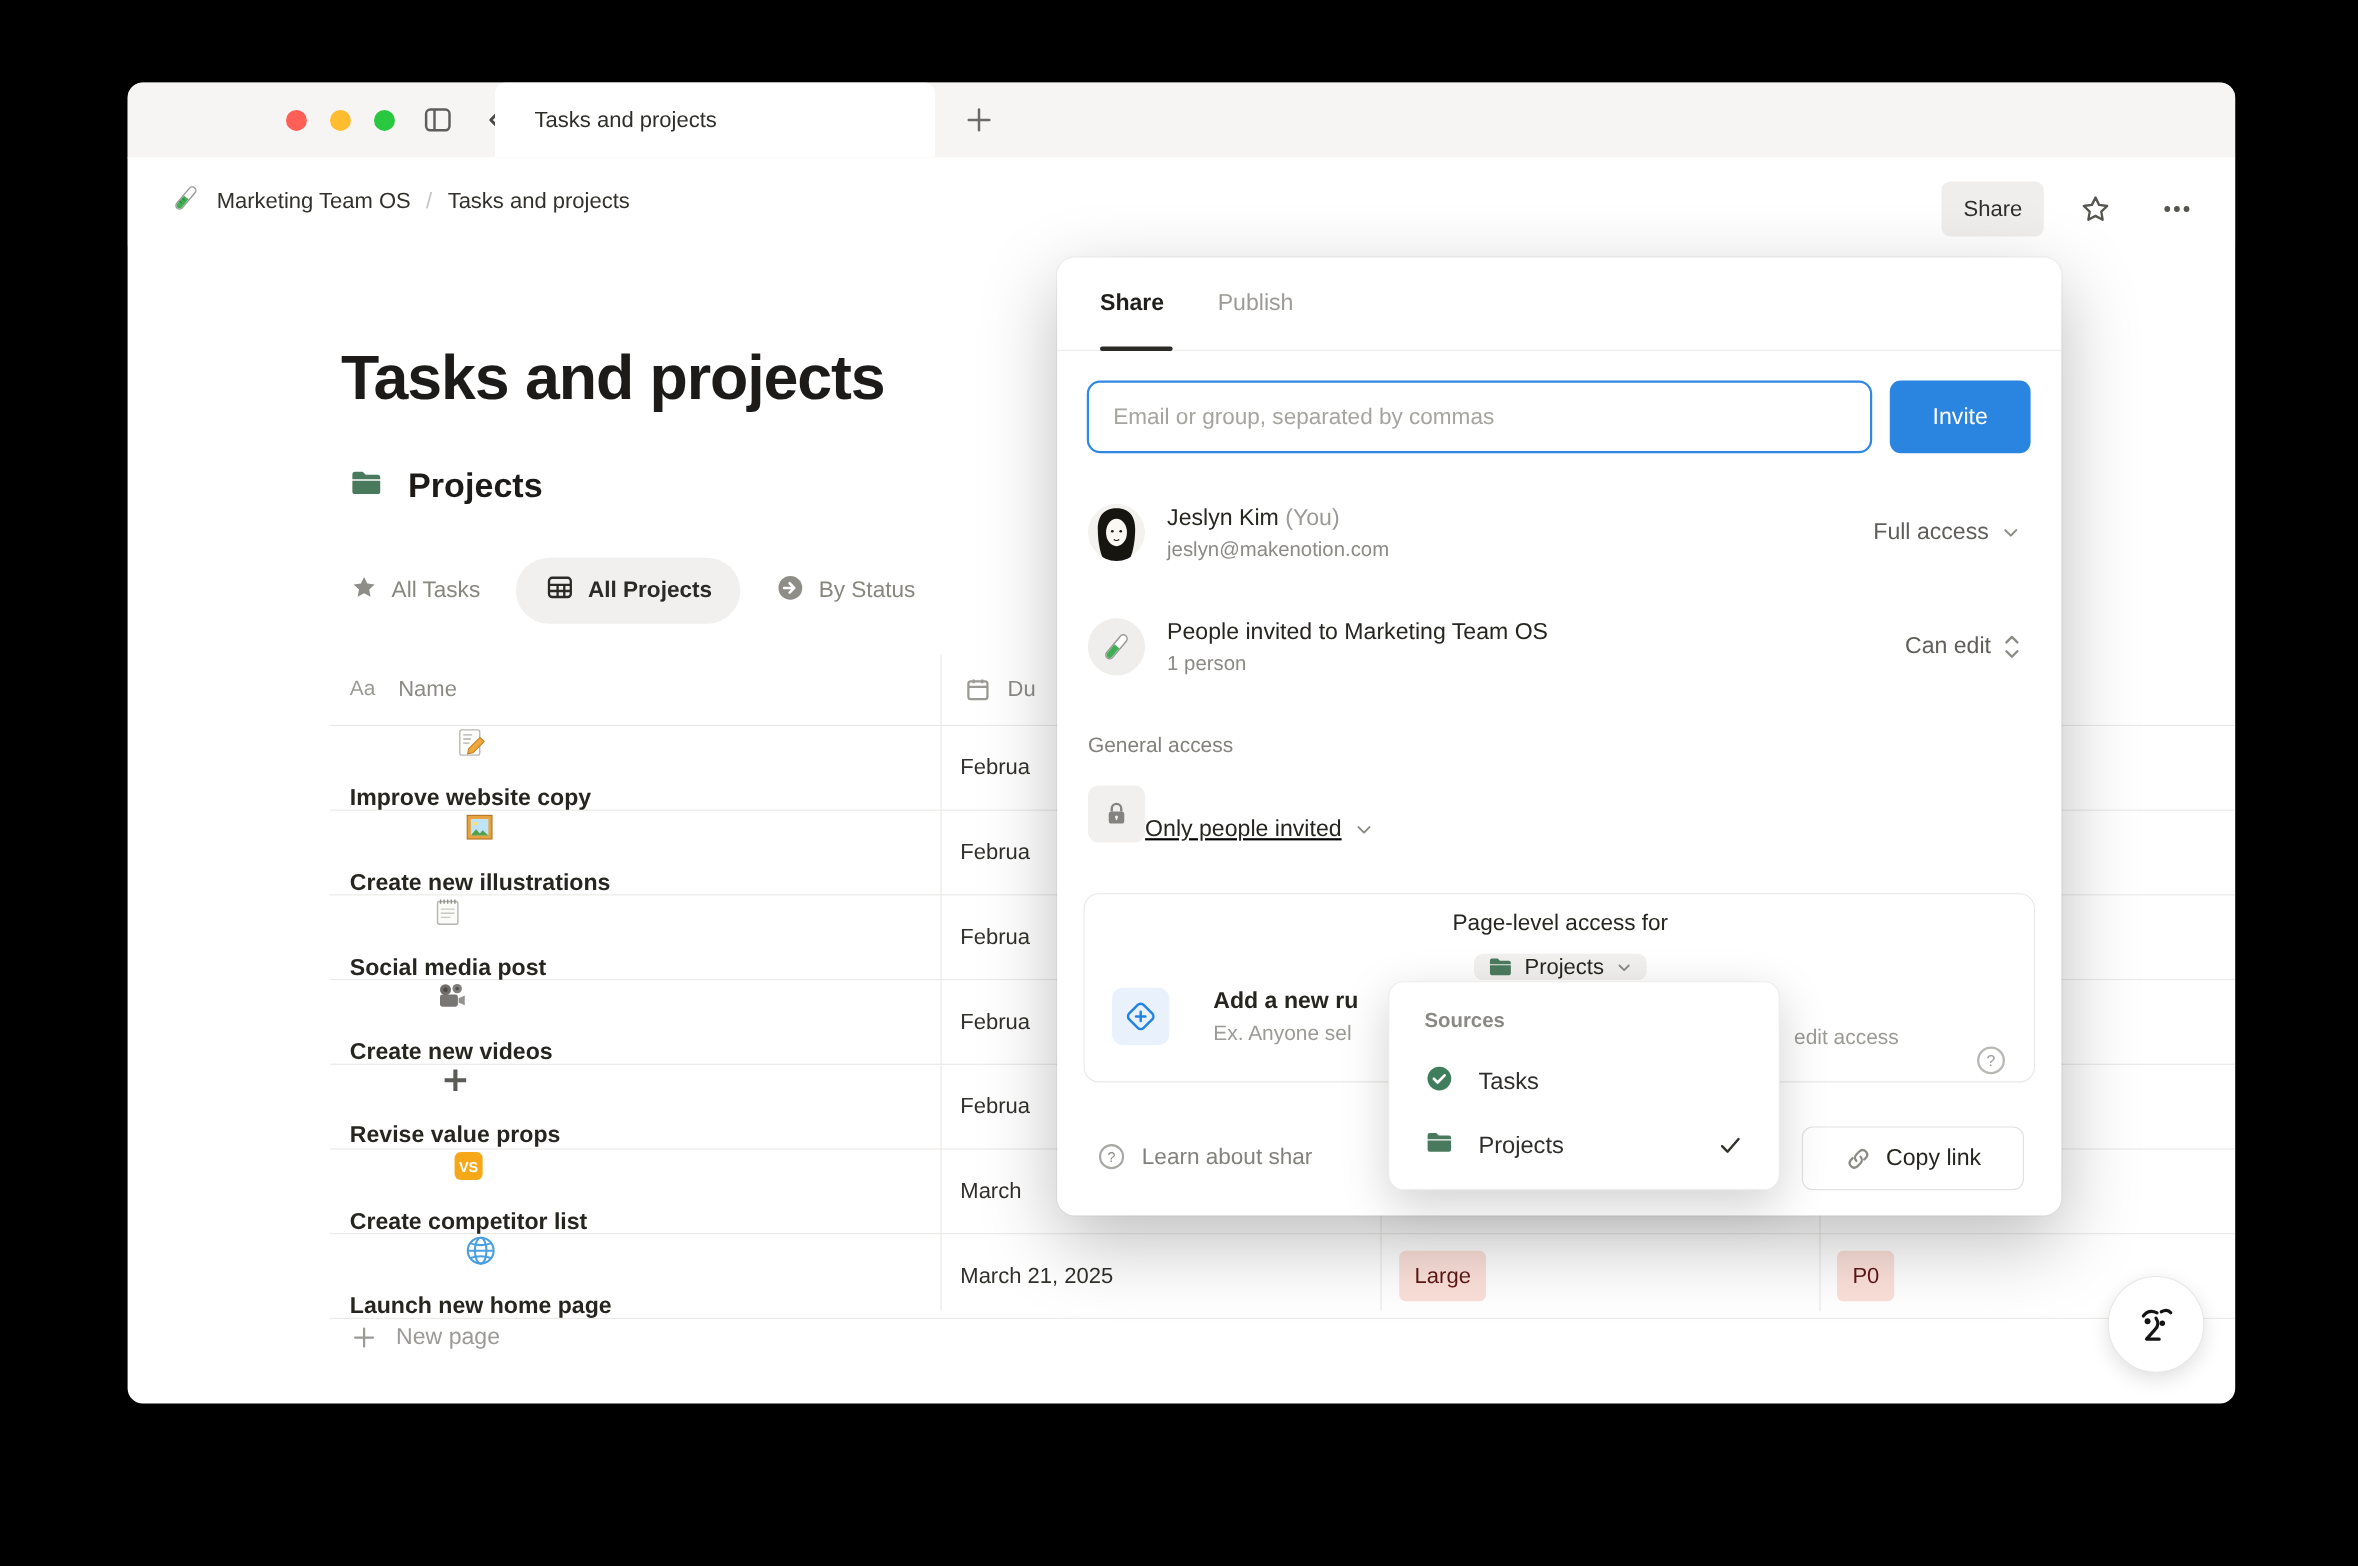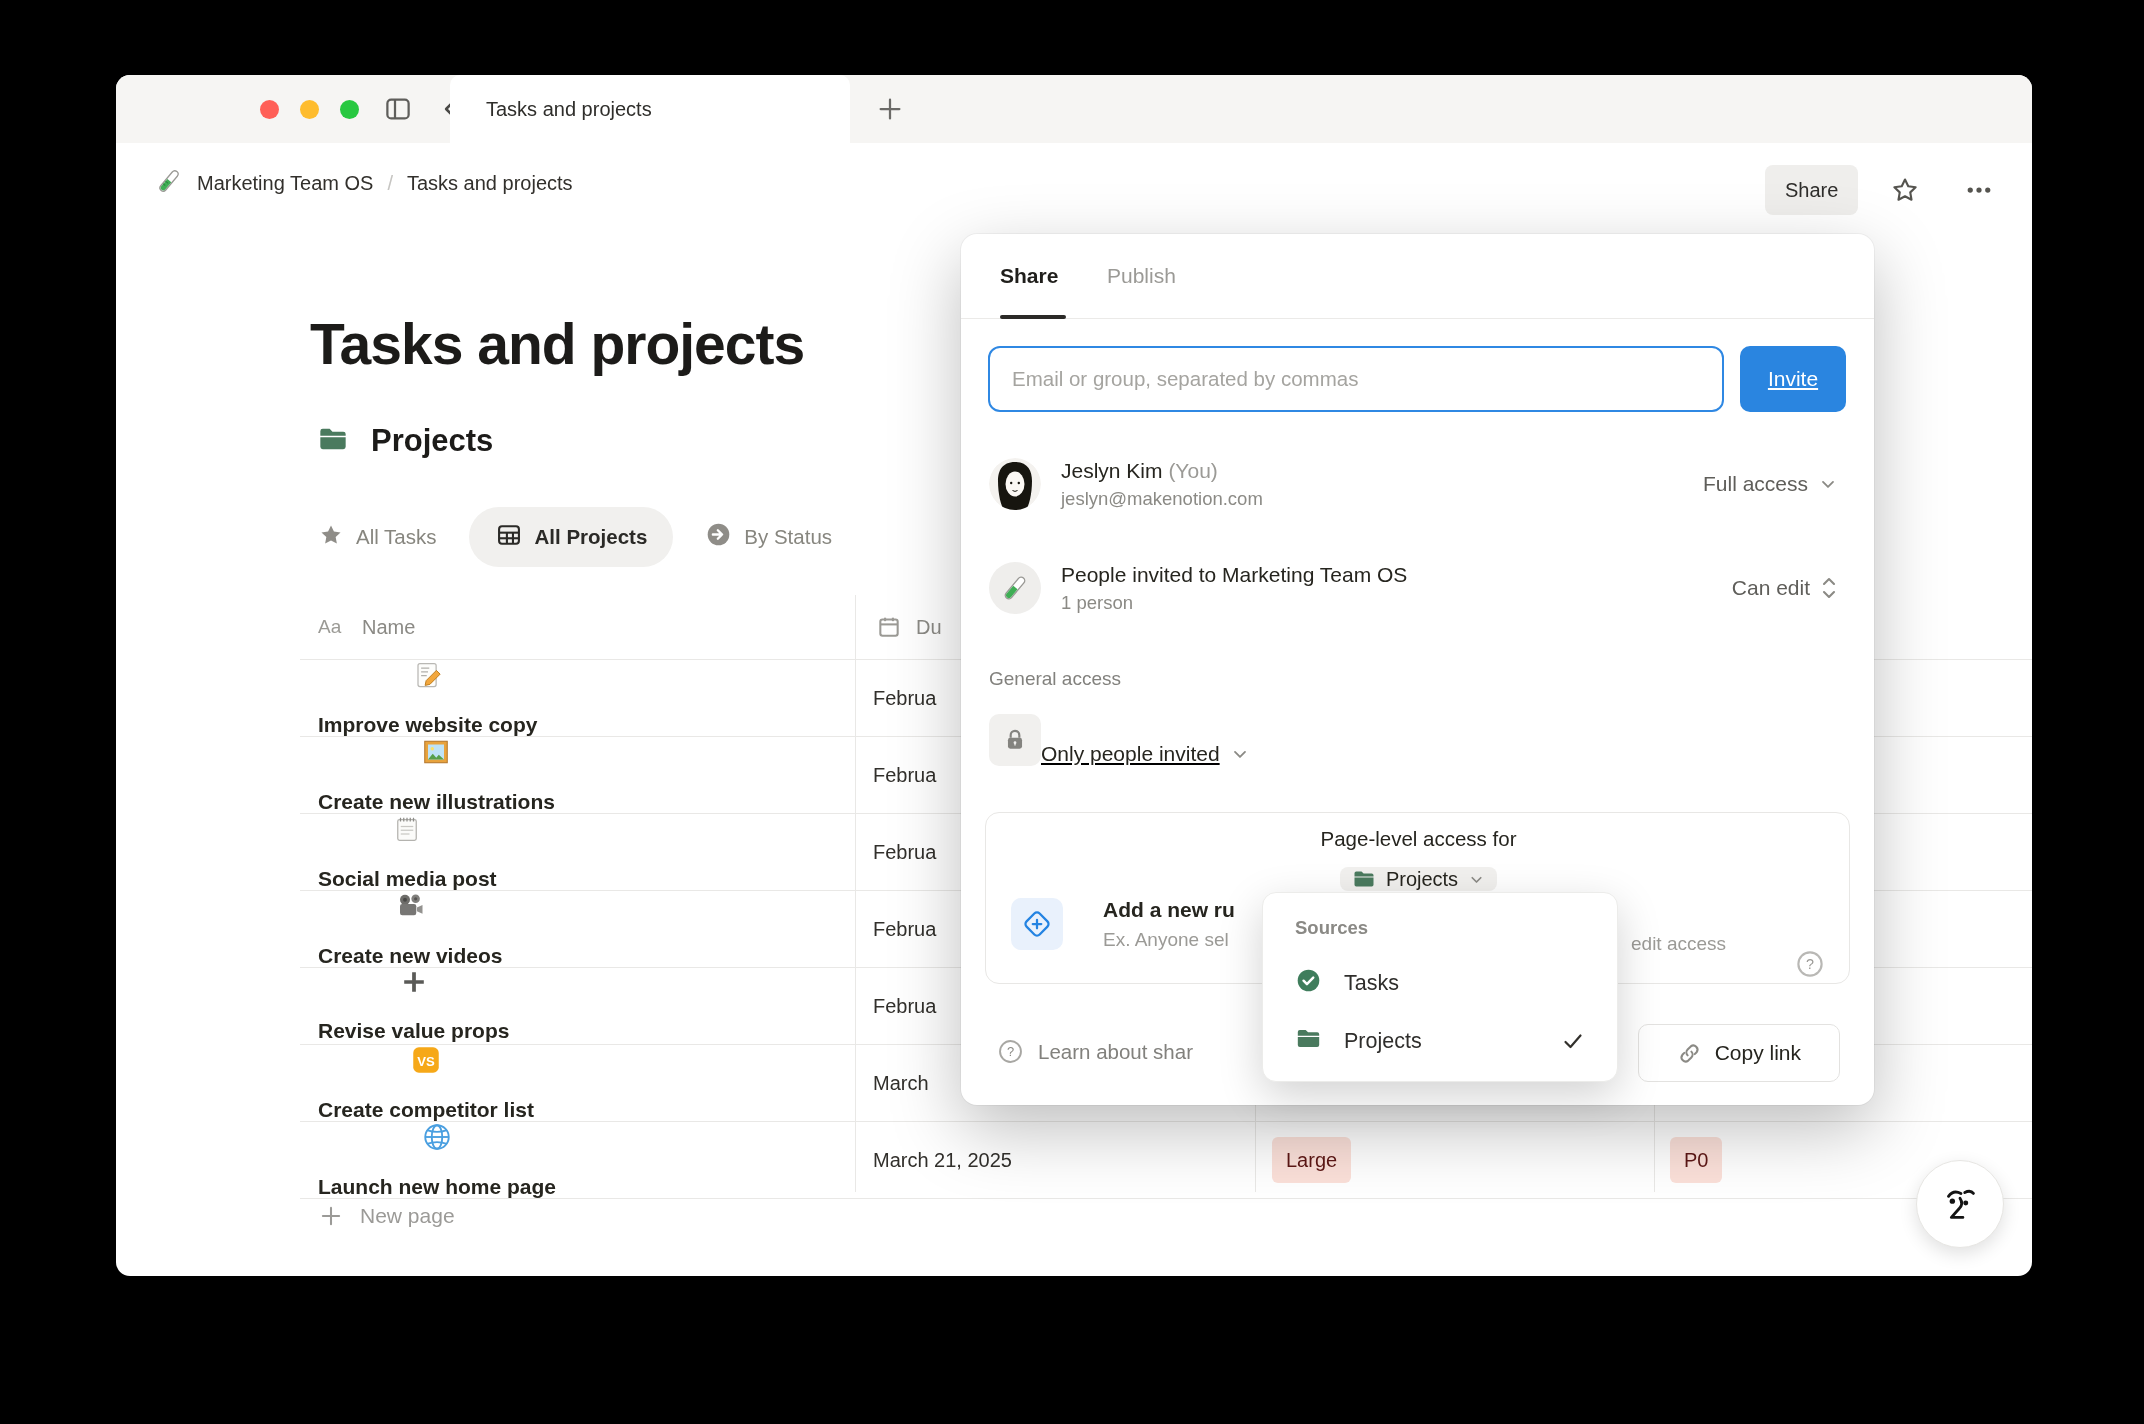--- a/index.html
+++ b/index.html
@@ -37,21 +37,21 @@
   
   .dialog{position:absolute;left:845px;top:159px;width:913px;height:871px;background:#fff;border-radius:16px;box-shadow:0 0 0 1px rgba(0,0,0,.04),0 24px 70px rgba(0,0,0,.26);}
   .dlg-head{position:absolute;left:0;top:0;right:0;height:84px;border-bottom:1px solid #ebeae8;}
   .dlg-tab{position:absolute;top:0;height:84px;display:flex;align-items:center;font-size:21px;}
   .dlg-tab.active{color:#1f1e1b;font-weight:700;}
   .dlg-tab.inactive{color:#9b9a96;font-weight:500;}
   .dlg-underline{position:absolute;left:39px;bottom:-1px;width:66px;height:4px;background:#2b2a27;border-radius:2px;}
   .invite-row{position:absolute;left:27px;top:112px;right:28px;height:66px;display:flex;gap:16px;}
   .invite-input{flex:1;height:66px;box-sizing:border-box;border:2.5px solid #2f88e3;border-radius:12px;background:#fff;box-shadow:inset 0 0 0 2px #fff;padding:0 22px;font-size:20.5px;color:#32302c;font-family:inherit;outline:none;}
   .invite-input::placeholder{color:#a5a4a0;}
-  .invite-btn{width:106px;height:66px;border:none;border-radius:10px;background:#2a85e0;color:#fff;font-size:21px;font-weight:500;font-family:inherit;text-decoration:underline;}
+  .invite-btn{width:128px;height:66px;border:none;border-radius:10px;background:#2a85e0;color:#fff;font-size:21px;font-weight:500;font-family:inherit;}
   .person{position:absolute;left:28px;right:36px;height:76px;display:flex;align-items:center;gap:20px;}
   .avatar{width:52px;height:52px;border-radius:50%;overflow:hidden;flex:0 0 auto;}
   .p-name{font-size:21px;color:#26251f;font-weight:500;}
   .p-name .you{color:#9b9a96;font-weight:400;}
   .p-sub{font-size:18.5px;color:#8b8a85;margin-top:5px;}
   .p-access{margin-left:auto;display:flex;align-items:center;gap:10px;font-size:21px;color:#5f5e5a;}
   .ga-label{position:absolute;left:28px;top:434px;font-size:19px;color:#82817d;}
   .lock-row{position:absolute;left:28px;top:476px;height:56px;display:flex;align-items:flex-end;text-decoration:underline;}
   .lock-box{width:52px;height:52px;border-radius:10px;background:#f1f0ee;display:flex;align-items:center;justify-content:center;}
   .lock-label{font-size:21px;color:#26251f;display:flex;align-items:center;gap:10px;}

